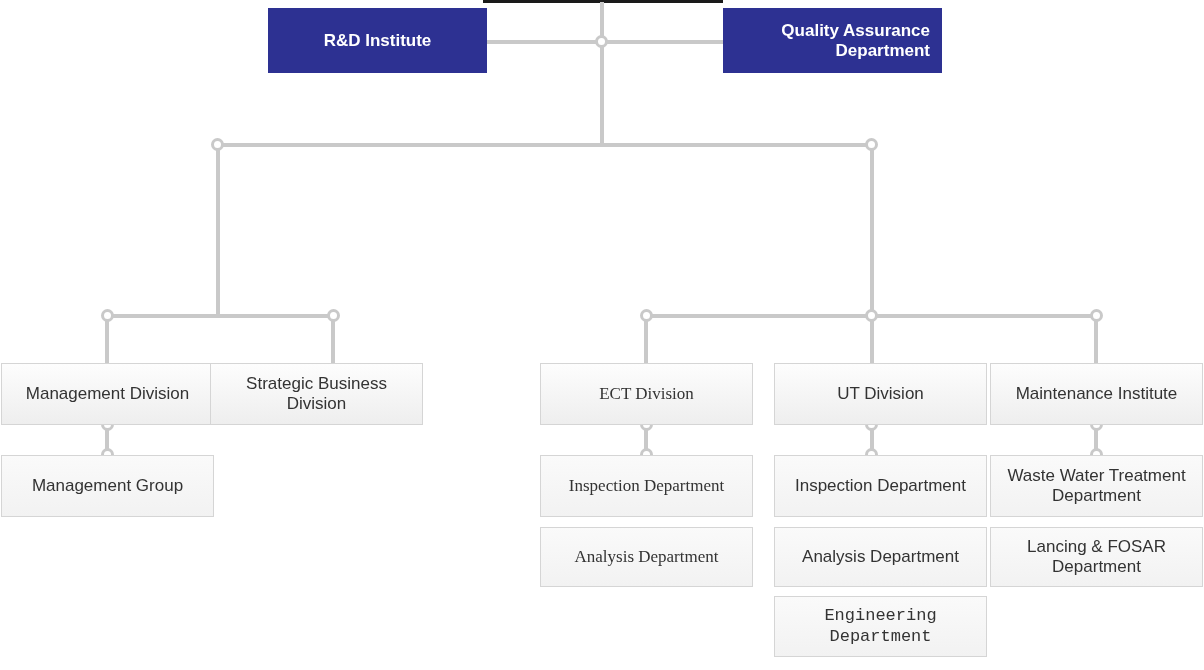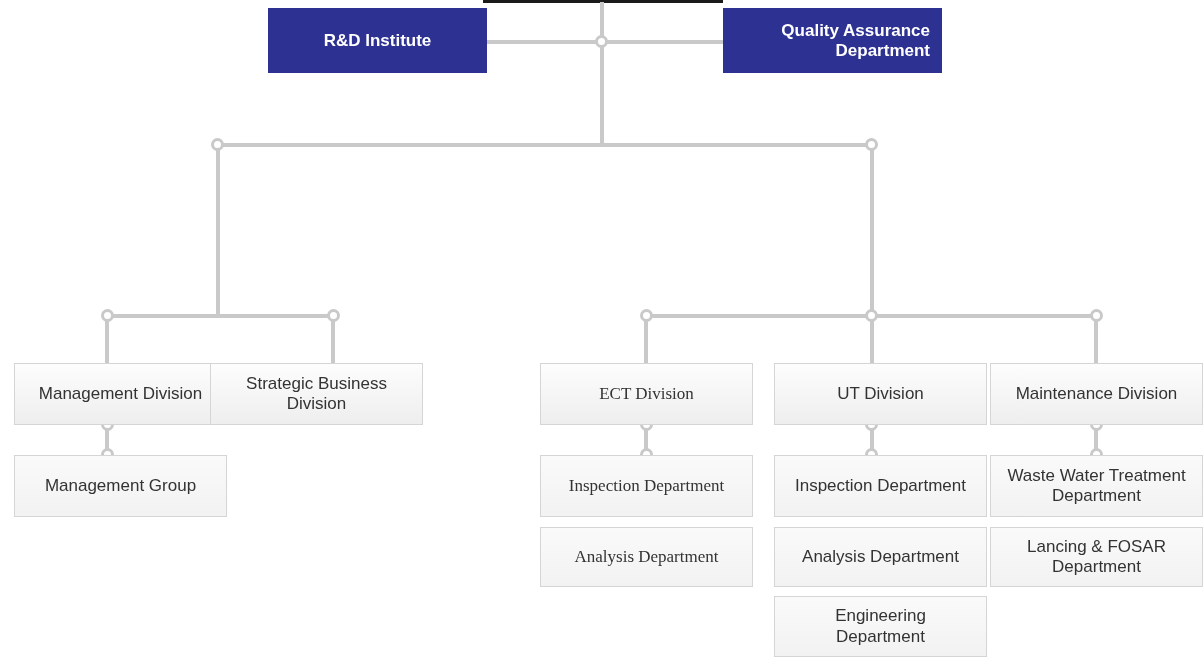--- a/index.html
+++ b/index.html
@@ -35,24 +35,24 @@
   }
 
   
   .p-rnd { left:268px; }
   .p-qa  { left:723px;text-align:right; }
 
   
   .r1 { top:363px; }
   .r2 { top:455px; }
   .r3 { top:527px; height:60px; }
-  .r4 { top:596px; height:61px; }
+  .r4 { top:596px; height:61px;font-family:Liberation Mono, monospace; }
 
   
-  .c-m   { left:14px; }
+  .c-m   { left:1px; }
   .c-s   { left:210px; }
   .c-ect { left:540px;font-family:Liberation Serif, serif; }
   .c-ut  { left:765px;margin-left:9px; }
   .c-mnt { left:990px; }
 
   
   .l-top-dark { left:483px; top:0; width:240px; height:3px; }
   .l-v-center { left:600px; top:2px; height:142px; }
   .l-h-exec   { left:487px; top:40px; width:236px; }
   .l-h-l2     { left:216px; top:143px; width:658px; }
@@ -135,17 +135,17 @@
 
   <div class="box r1 c-ect">ECT Division</div>
   <div class="box child r2 c-ect">Inspection Department</div>
   <div class="box child r3 c-ect">Analysis Department</div>
 
   <div class="box r1 c-ut">UT Division</div>
   <div class="box child r2 c-ut">Inspection Department</div>
   <div class="box child r3 c-ut">Analysis Department</div>
   <div class="box child narrow r4 c-ut">Engineering Department</div>
 
-  <div class="box r1 c-mnt">Maintenance Division</div>
+  <div class="box r1 c-mnt">Maintenance Institute</div>
   <div class="box child r2 c-mnt">Waste Water Treatment Department</div>
   <div class="box child r3 c-mnt">Lancing &amp; FOSAR Department</div>
 
 </div>
 
 </body></html>

